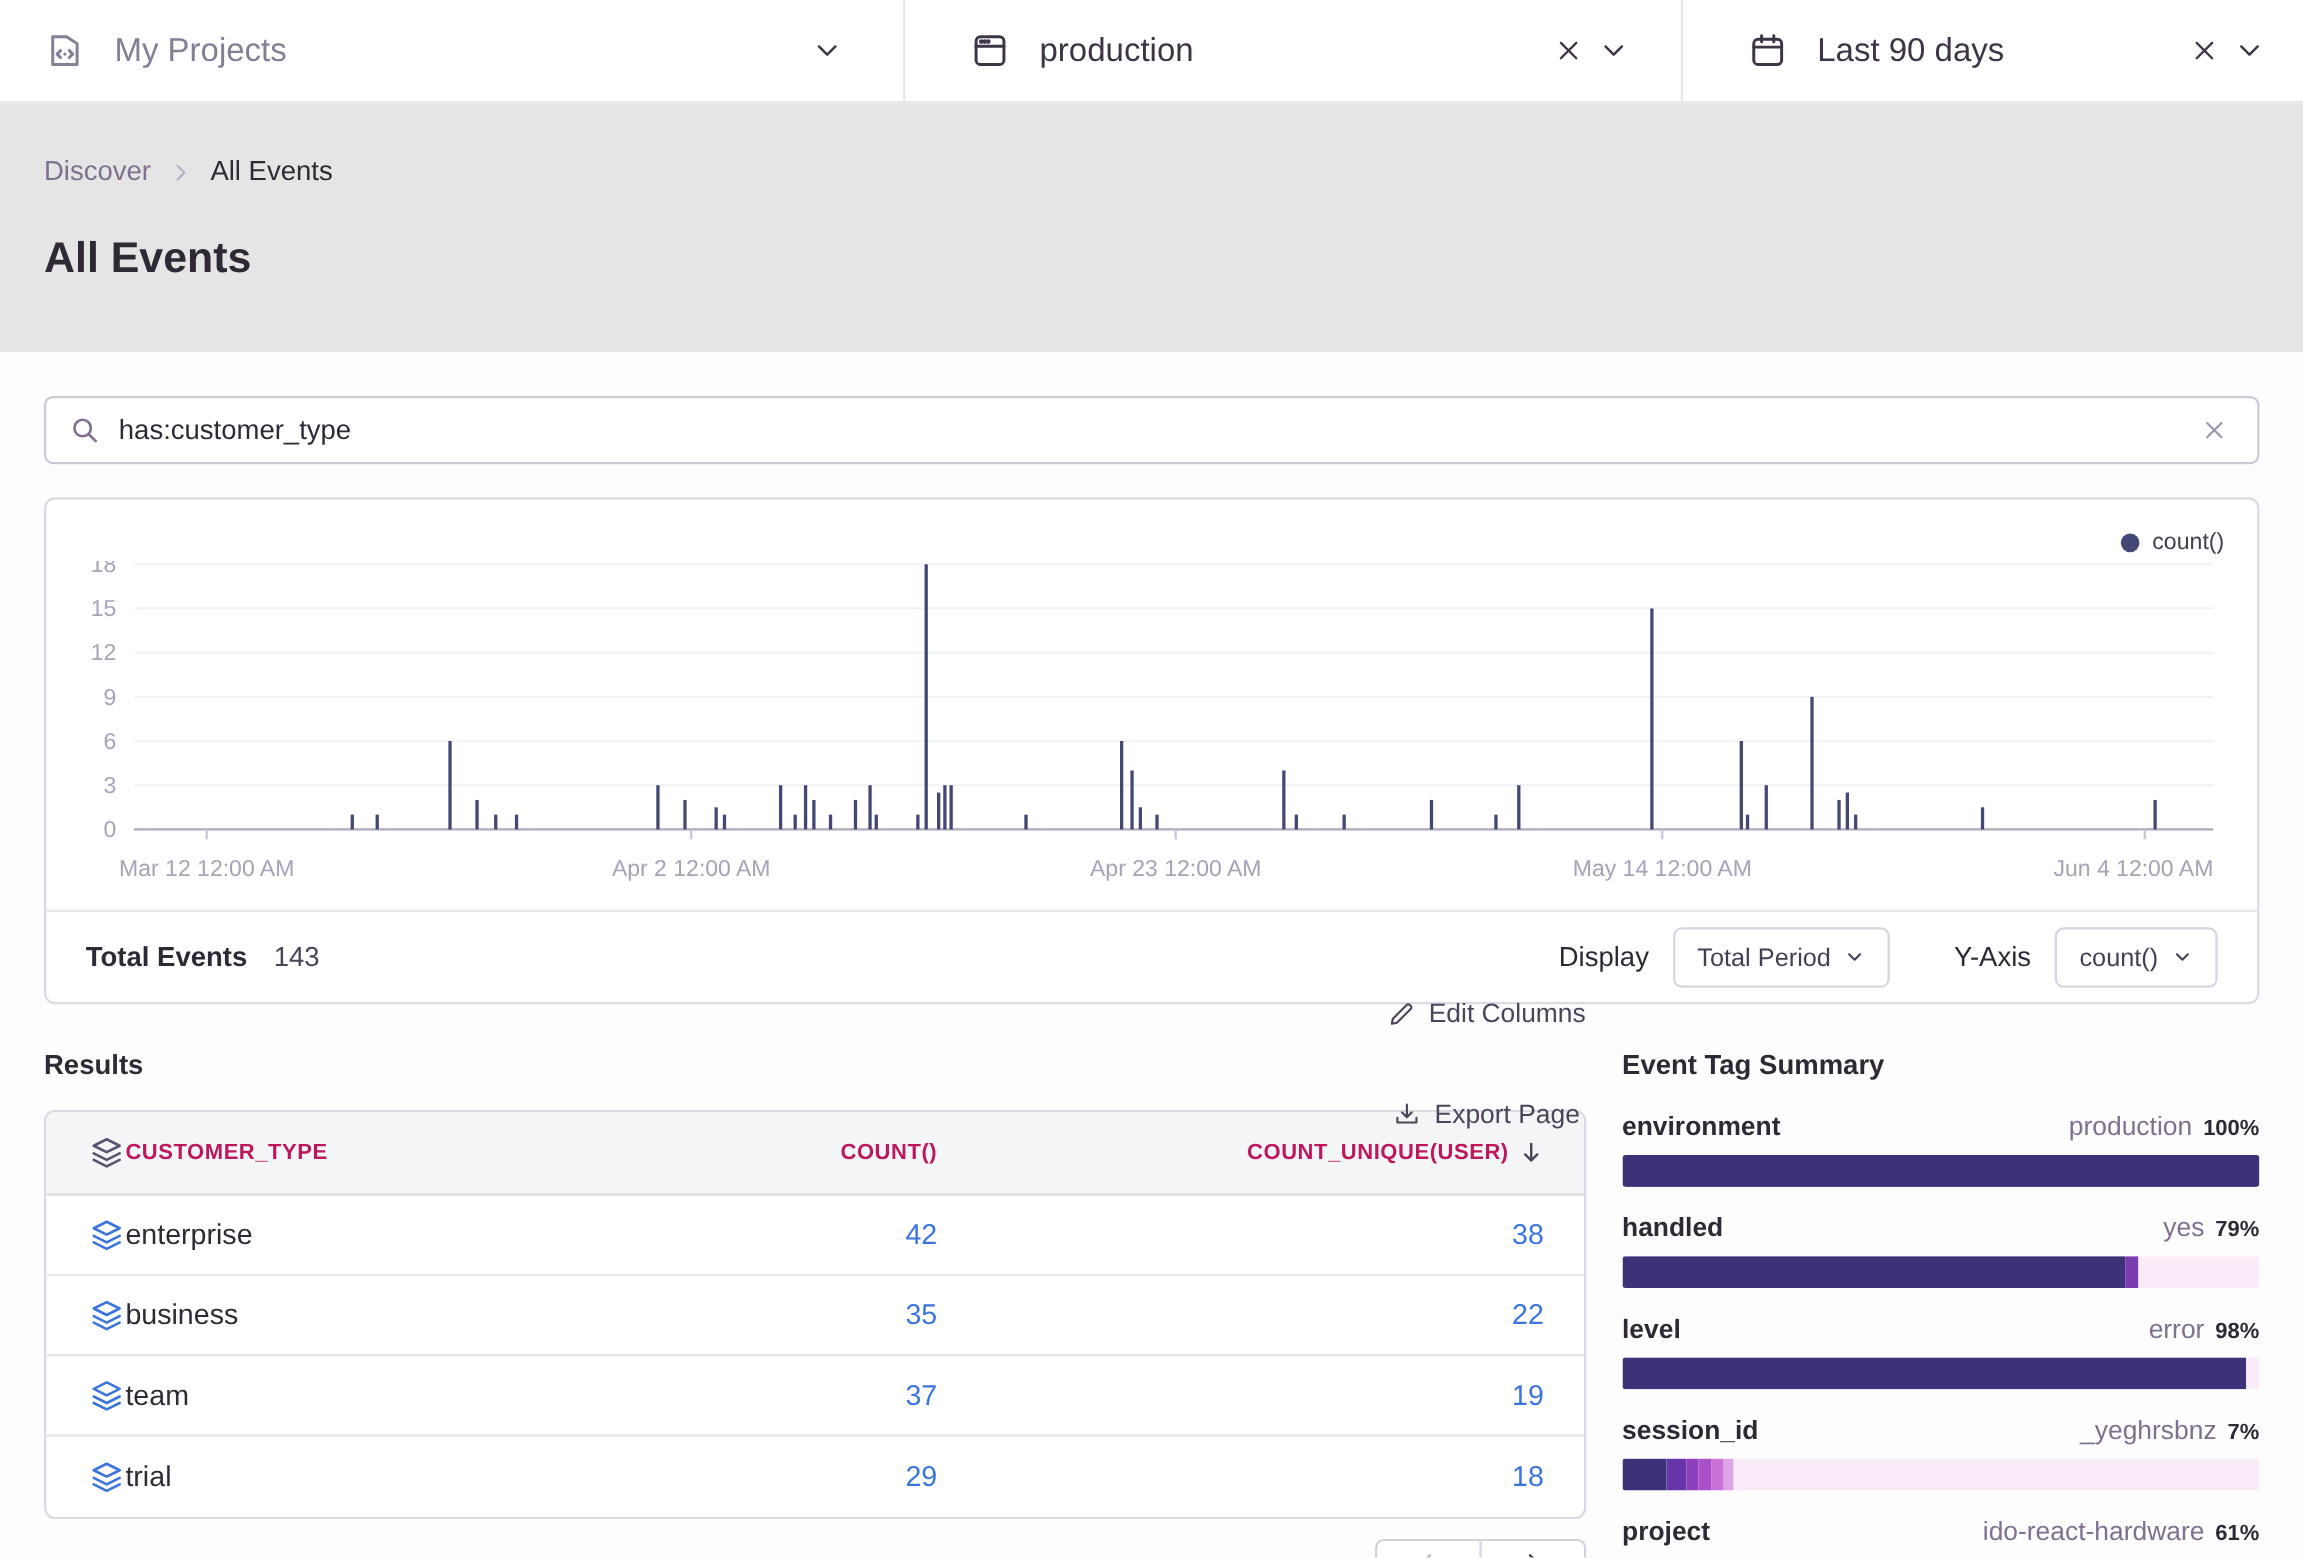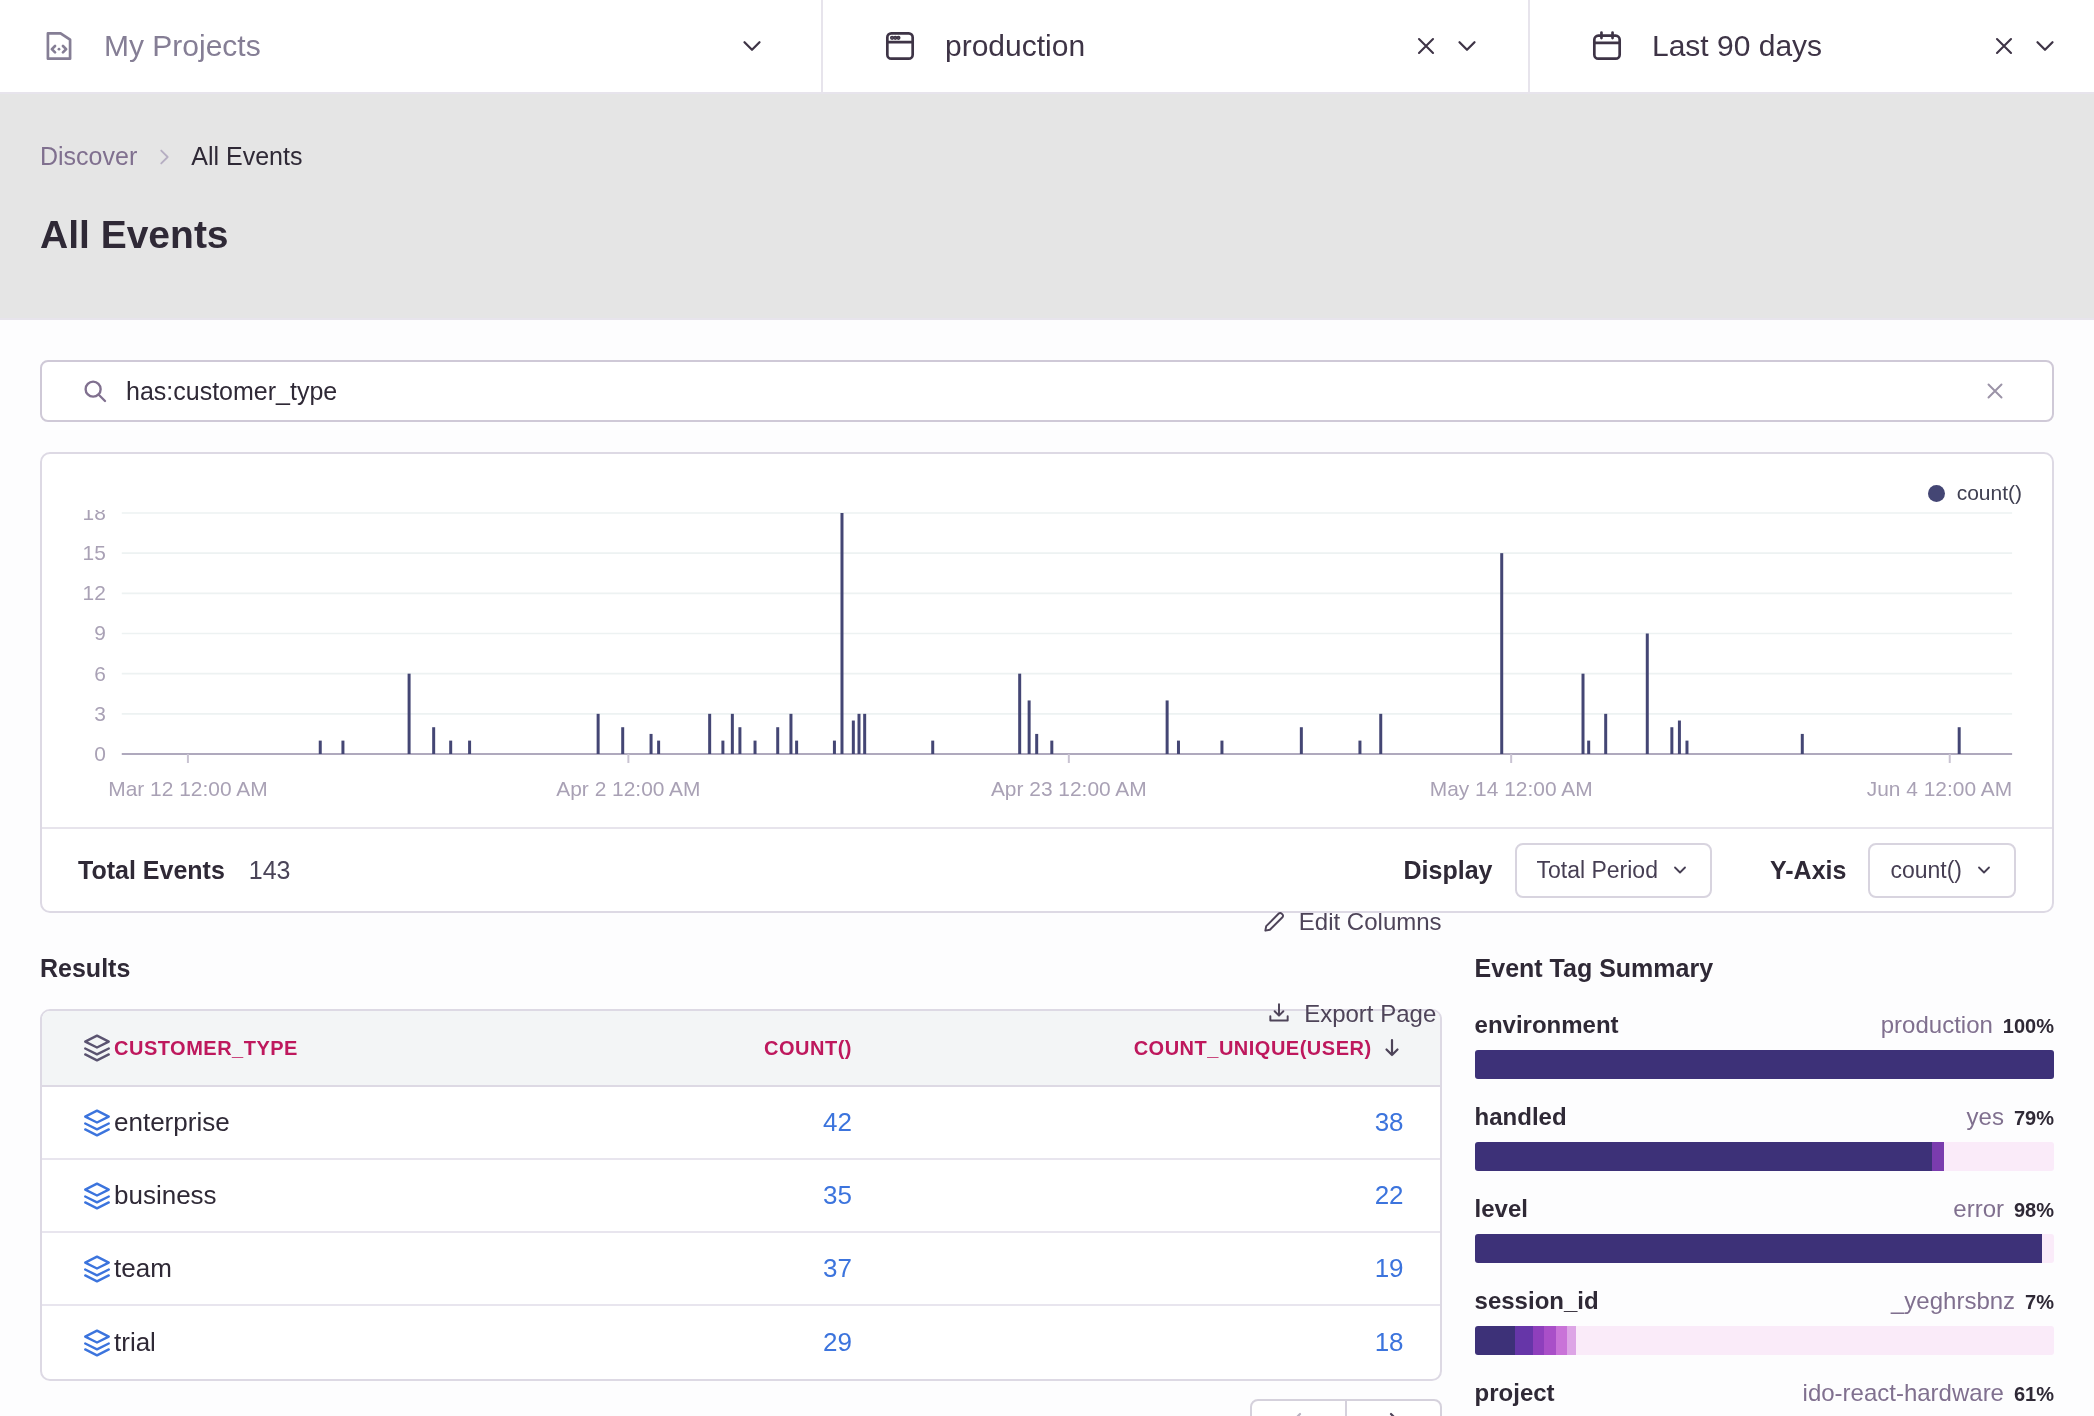--- a/index.html
+++ b/index.html
@@ -26,36 +26,36 @@
   .crumb-link { font-size:25px; color:#80708F; text-decoration:none; }
   .crumb-cur  { font-size:25px; color:#2F2936; }
   .saveas { margin-left:auto; display:flex; align-items:center; gap:14px; background:#fff;
             border:2px solid #D5D1DC; border-radius:8px; padding:16px 26px; font-size:25px;
             font-weight:700; color:#2F2936; cursor:pointer; box-shadow:0 2px 2px rgba(40,30,60,.04); }
   .page-title { font-size:39px; font-weight:600; color:#2F2936; margin-top:42px; }
 
   
   .content { padding:40px 40px 0 40px; }
   .searchbar { display:flex; align-items:center; height:62px; background:#fff;
-               border:2px solid #CFC9D7; border-radius:8px; padding:0 38px; }
+               border:2px solid #CFC9D7; border-radius:8px; padding:0 20px; }
   .searchbar input { flex:1; border:none; outline:none; font-size:25px; color:#2F2936;
                      margin-left:16px; font-family:inherit; background:transparent; }
 
   
   .chart-card { margin-top:30px; background:#fff; border:2px solid #DDD9E4; border-radius:10px; }
   .legend { display:flex; justify-content:flex-end; align-items:center; gap:12px;
             padding:22px 30px 0 0; height:56px; }
   .legend-dot { width:17px; height:17px; border-radius:50%; background:#444674; }
   .legend-label { font-size:21px; color:#404052; }
   .chart-svg { display:block; width:100%; height:317px; }
   .chart-footer { display:flex; align-items:center; border-top:2px solid #E7E4EC; padding:14px 36px; height:84px; }
   .tot-label { font-size:25px; font-weight:700; color:#2F2936; }
   .tot-value { font-size:25px; color:#4A4458; margin-left:24px; }
   .cf-right { margin-left:auto; display:flex; align-items:center; gap:22px; }
-  .cf-lab { font-size:25px; font-weight:700; color:#2F2936; }
+  .cf-lab { font-size:25px; font-weight:400; color:#2F2936; }
   .dd-btn { display:flex; align-items:center; gap:12px; background:#fff; border:2px solid #D8D4DF;
             border-radius:8px; padding:12px 20px; font-size:23px; font-weight:500; color:#463E53;
             cursor:pointer; }
   .dd-btn.yaxis { margin-right:0; }
   .cf-gap { width:14px; }
 
   
   .results-zone { display:flex; gap:33px; margin-top:32px; }
   .left-col { width:1403px; }
   .right-col { width:580px; }

